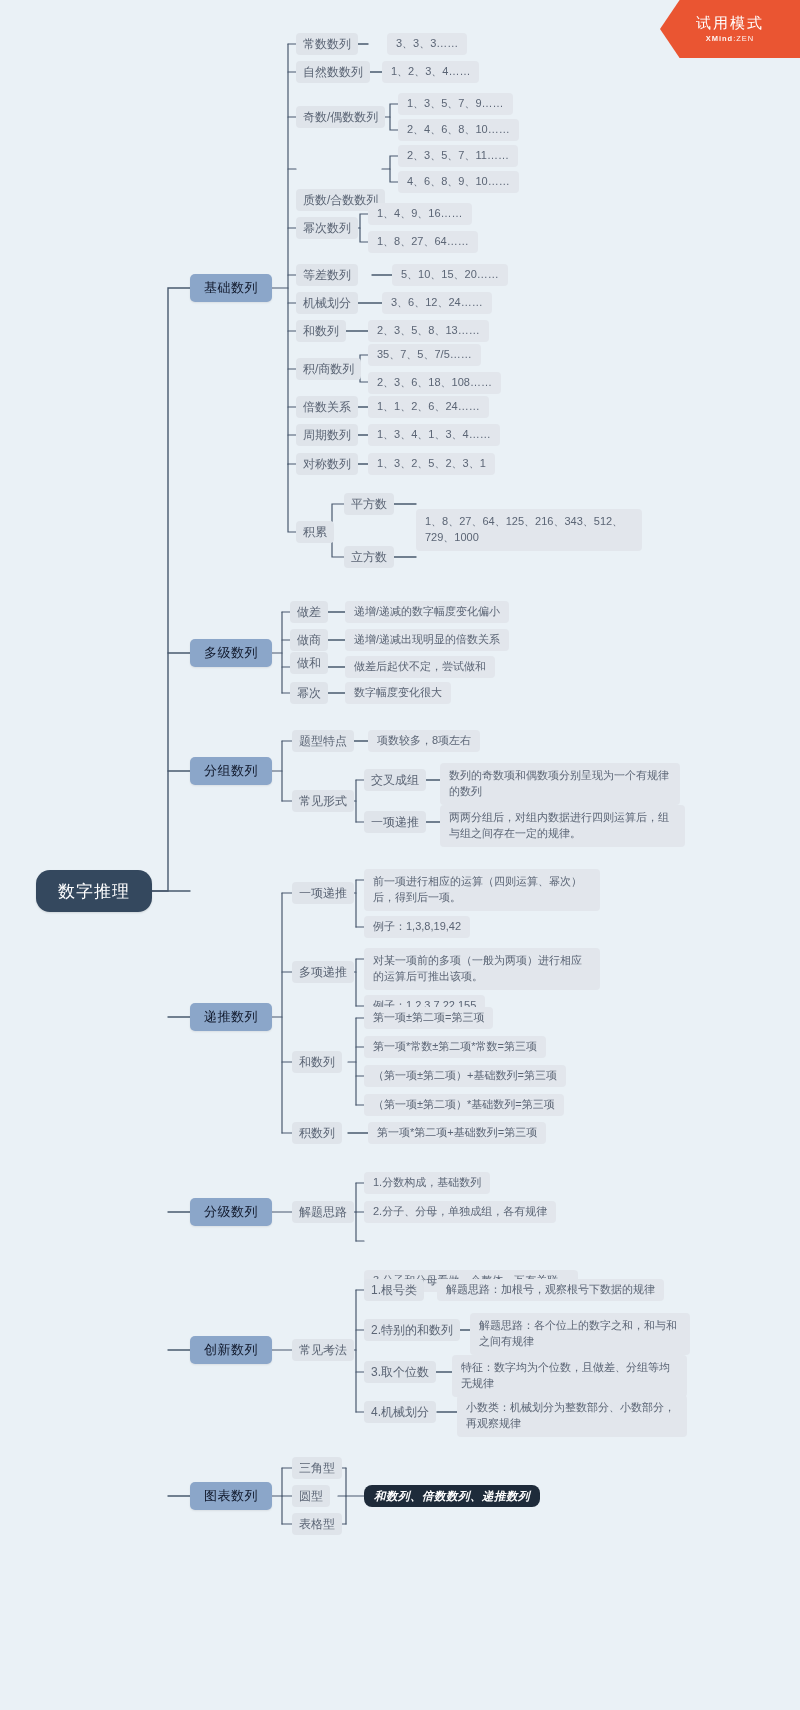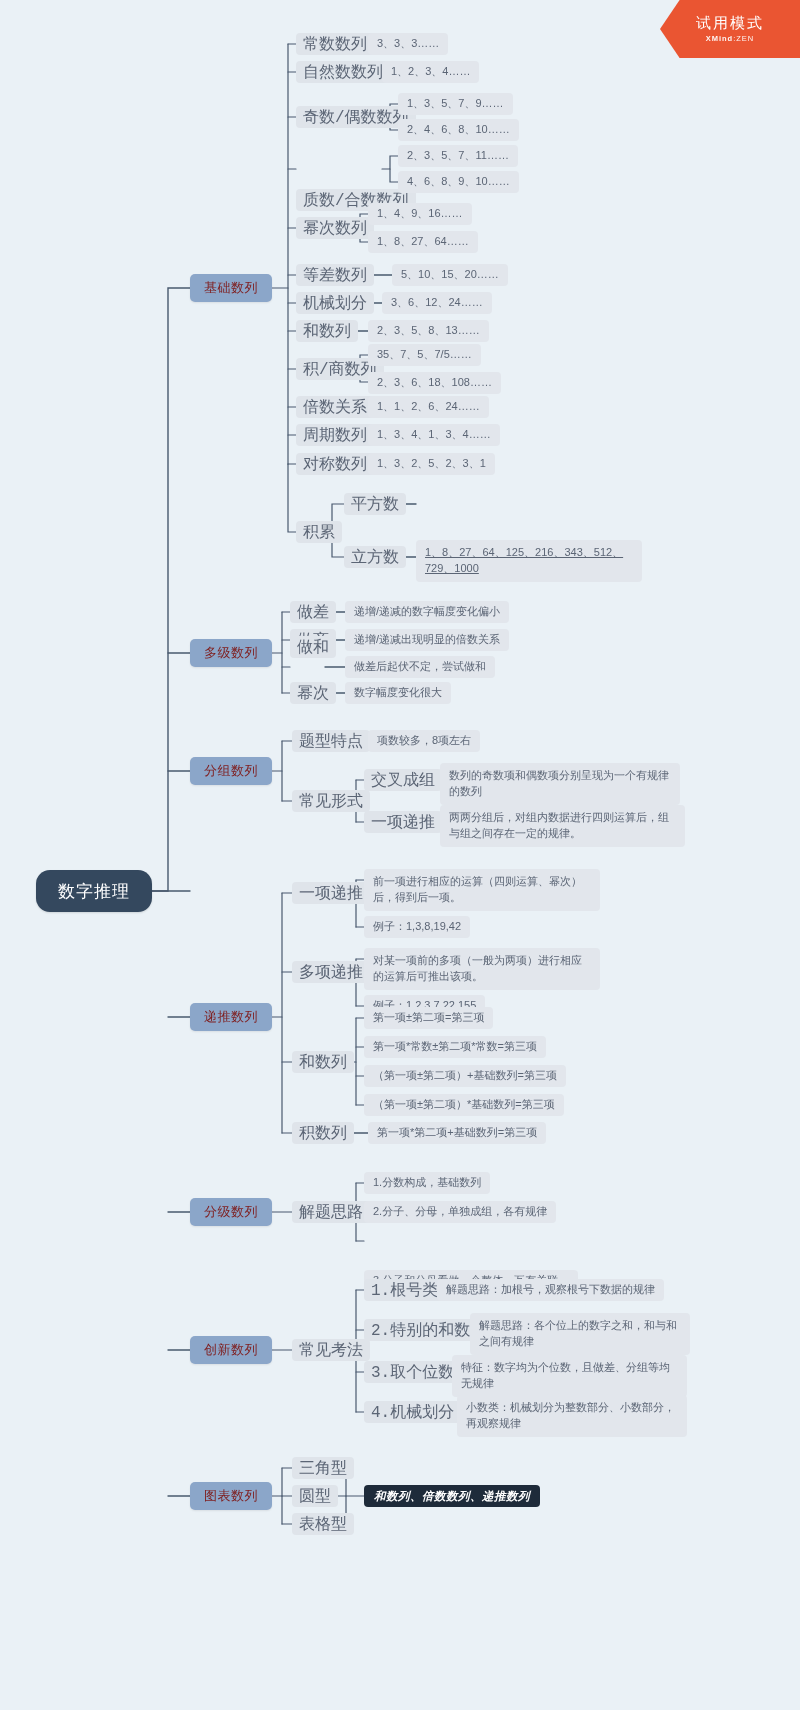--- a/index.html
+++ b/index.html
@@ -15,30 +15,30 @@
 
   
   .root{
     background:#34485e;color:#ffffff;border-radius:6px;
     font-size:17px;letter-spacing:1px;
     display:flex;align-items:center;justify-content:center;
     box-shadow:0 1px 2px rgba(0,0,0,.12);
   }
   
   .lvl1{
-    background:#8ba6c9;color:#7f1d1d;border-radius:5px;
+    background:#8ba6c9;color:#0f172a;border-radius:5px;
     font-size:13px;letter-spacing:.5px;
     display:flex;align-items:center;justify-content:center;
     box-shadow:0 1px 2px rgba(0,0,0,.08);
   }
   
   .lvl2{
     background:#dfe4ea;color:#5b6575;border-radius:4px;
-    font-size:16px;display:flex;align-items:center;justify-content:center;
-    padding:0 7px;white-space:nowrap;font-family:Liberation Mono, monospace;
+    font-size:12px;display:flex;align-items:center;justify-content:center;
+    padding:0 7px;white-space:nowrap;
   }
   
   .leaf{
     background:#e2e6ec;color:#5b6575;border-radius:4px;
     font-size:11px;display:flex;align-items:center;
     padding:4px 9px;line-height:1.45;
   }
   .leaf.multiline{display:block;padding:5px 9px;}
   
   .hl{
@@ -225,21 +225,21 @@
 
   <div class="node lvl1" style="left:190px;top:274px;width:82px;height:28px;">基础数列</div>
   <div class="node lvl1" style="left:190px;top:639px;width:82px;height:28px;">多级数列</div>
   <div class="node lvl1" style="left:190px;top:757px;width:82px;height:28px;">分组数列</div>
   <div class="node lvl1" style="left:190px;top:1003px;width:82px;height:28px;">递推数列</div>
   <div class="node lvl1" style="left:190px;top:1198px;width:82px;height:28px;">分级数列</div>
   <div class="node lvl1" style="left:190px;top:1336px;width:82px;height:28px;">创新数列</div>
   <div class="node lvl1" style="left:190px;top:1482px;width:82px;height:28px;">图表数列</div>
 
   <div class="node lvl2" style="left:296px;top:33px;height:22px;">常数数列</div>
-  <div class="node leaf" style="left:368px;top:33px;height:22px;">3、3、3……</div>
+  <div class="node leaf" style="left:387px;top:33px;height:22px;">3、3、3……</div>
 
   <div class="node lvl2" style="left:296px;top:61px;height:22px;">自然数数列</div>
   <div class="node leaf" style="left:382px;top:61px;height:22px;">1、2、3、4……</div>
 
   <div class="node lvl2" style="left:296px;top:106px;height:22px;">奇数/偶数数列</div>
   <div class="node leaf" style="left:398px;top:93px;height:22px;">1、3、5、7、9……</div>
   <div class="node leaf" style="left:398px;top:119px;height:22px;">2、4、6、8、10……</div>
 
   <div class="node lvl2" style="left:296px;top:158px;height:22px;margin-top:31px;">质数/合数数列</div>
   <div class="node leaf" style="left:398px;top:145px;height:22px;">2、3、5、7、11……</div>
@@ -267,29 +267,29 @@
 
   <div class="node lvl2" style="left:296px;top:424px;height:22px;">周期数列</div>
   <div class="node leaf" style="left:368px;top:424px;height:22px;">1、3、4、1、3、4……</div>
 
   <div class="node lvl2" style="left:296px;top:453px;height:22px;">对称数列</div>
   <div class="node leaf" style="left:368px;top:453px;height:22px;">1、3、2、5、2、3、1</div>
 
   <div class="node lvl2" style="left:296px;top:521px;height:22px;">积累</div>
   <div class="node lvl2" style="left:344px;top:493px;height:22px;">平方数</div>
   <div class="node lvl2" style="left:344px;top:546px;height:22px;">立方数</div>
-  <div class="node leaf multiline" style="left:416px;top:540px;width:226px;text-decoration:underline;">1、8、27、64、125、216、343、512、729、1000</div>
+  <div class="node leaf multiline" style="left:416px;top:509px;width:226px;">1、8、27、64、125、216、343、512、729、1000</div>
 
   <div class="node lvl2" style="left:290px;top:601px;height:22px;">做差</div>
   <div class="node leaf" style="left:345px;top:601px;height:22px;">递增/递减的数字幅度变化偏小</div>
 
   <div class="node lvl2" style="left:290px;top:629px;height:22px;">做商</div>
   <div class="node leaf" style="left:345px;top:629px;height:22px;">递增/递减出现明显的倍数关系</div>
 
-  <div class="node lvl2" style="left:290px;top:636px;height:22px;">做和</div>
+  <div class="node lvl2" style="left:290px;top:652px;height:22px;">做和</div>
   <div class="node leaf" style="left:345px;top:656px;height:22px;">做差后起伏不定，尝试做和</div>
 
   <div class="node lvl2" style="left:290px;top:682px;height:22px;">幂次</div>
   <div class="node leaf" style="left:345px;top:682px;height:22px;">数字幅度变化很大</div>
 
   <div class="node lvl2" style="left:292px;top:730px;height:22px;">题型特点</div>
   <div class="node leaf" style="left:368px;top:730px;height:22px;">项数较多，8项左右</div>
 
   <div class="node lvl2" style="left:292px;top:790px;height:22px;">常见形式</div>
   <div class="node lvl2" style="left:364px;top:769px;height:22px;">交叉成组</div>
@@ -329,20 +329,20 @@
 
   <div class="node lvl2" style="left:364px;top:1361px;height:22px;">3.取个位数</div>
   <div class="node leaf multiline" style="left:452px;top:1355px;width:235px;">特征：数字均为个位数，且做差、分组等均无规律</div>
 
   <div class="node lvl2" style="left:364px;top:1401px;height:22px;">4.机械划分</div>
   <div class="node leaf multiline" style="left:457px;top:1395px;width:230px;">小数类：机械划分为整数部分、小数部分，再观察规律</div>
 
   <div class="node lvl2" style="left:292px;top:1457px;height:22px;">三角型</div>
   <div class="node lvl2" style="left:292px;top:1485px;height:22px;">圆型</div>
   <div class="node lvl2" style="left:292px;top:1513px;height:22px;">表格型</div>
-  <div class="node hl" style="left:364px;top:1485px;height:22px;">和数列、倍数数列、递推数列</div>
+  <div class="node hl" style="left:364px;top:1485px;height:22px;border-radius:8px;">和数列、倍数数列、递推数列</div>
 
   <div class="ribbon">
     <div class="t1">试用模式</div>
     <div class="t2"><b>XMind</b><span>:ZEN</span></div>
   </div>
 
 </div>
 
 </body></html>

